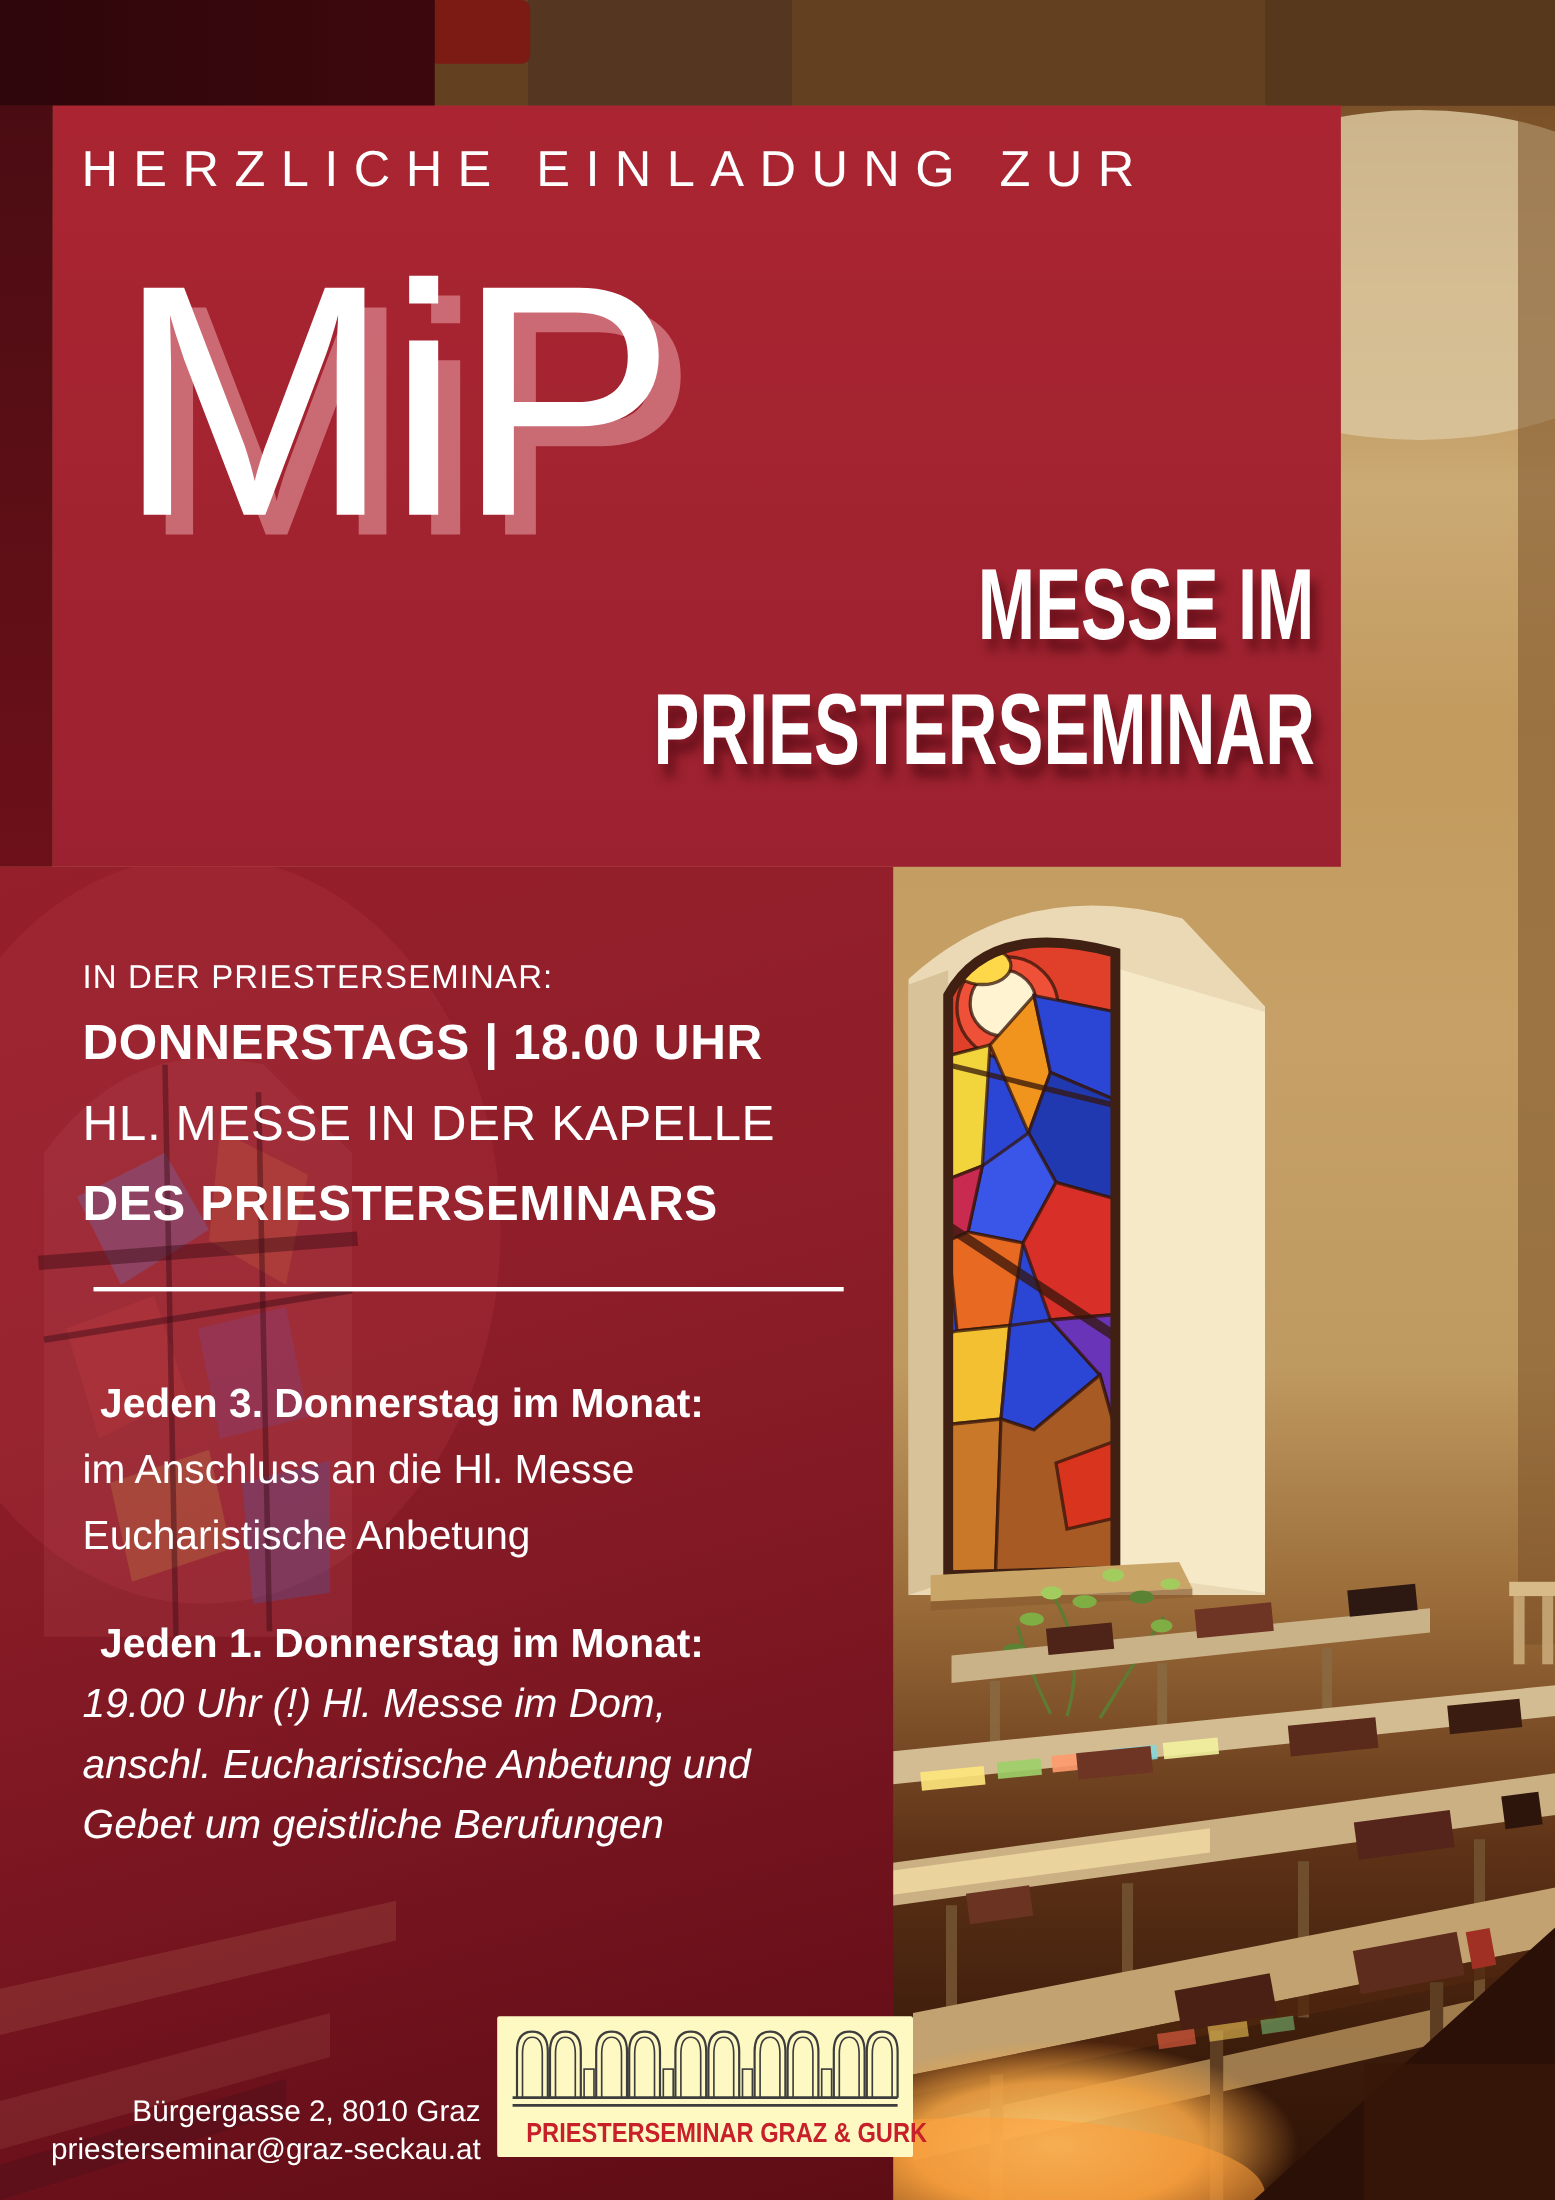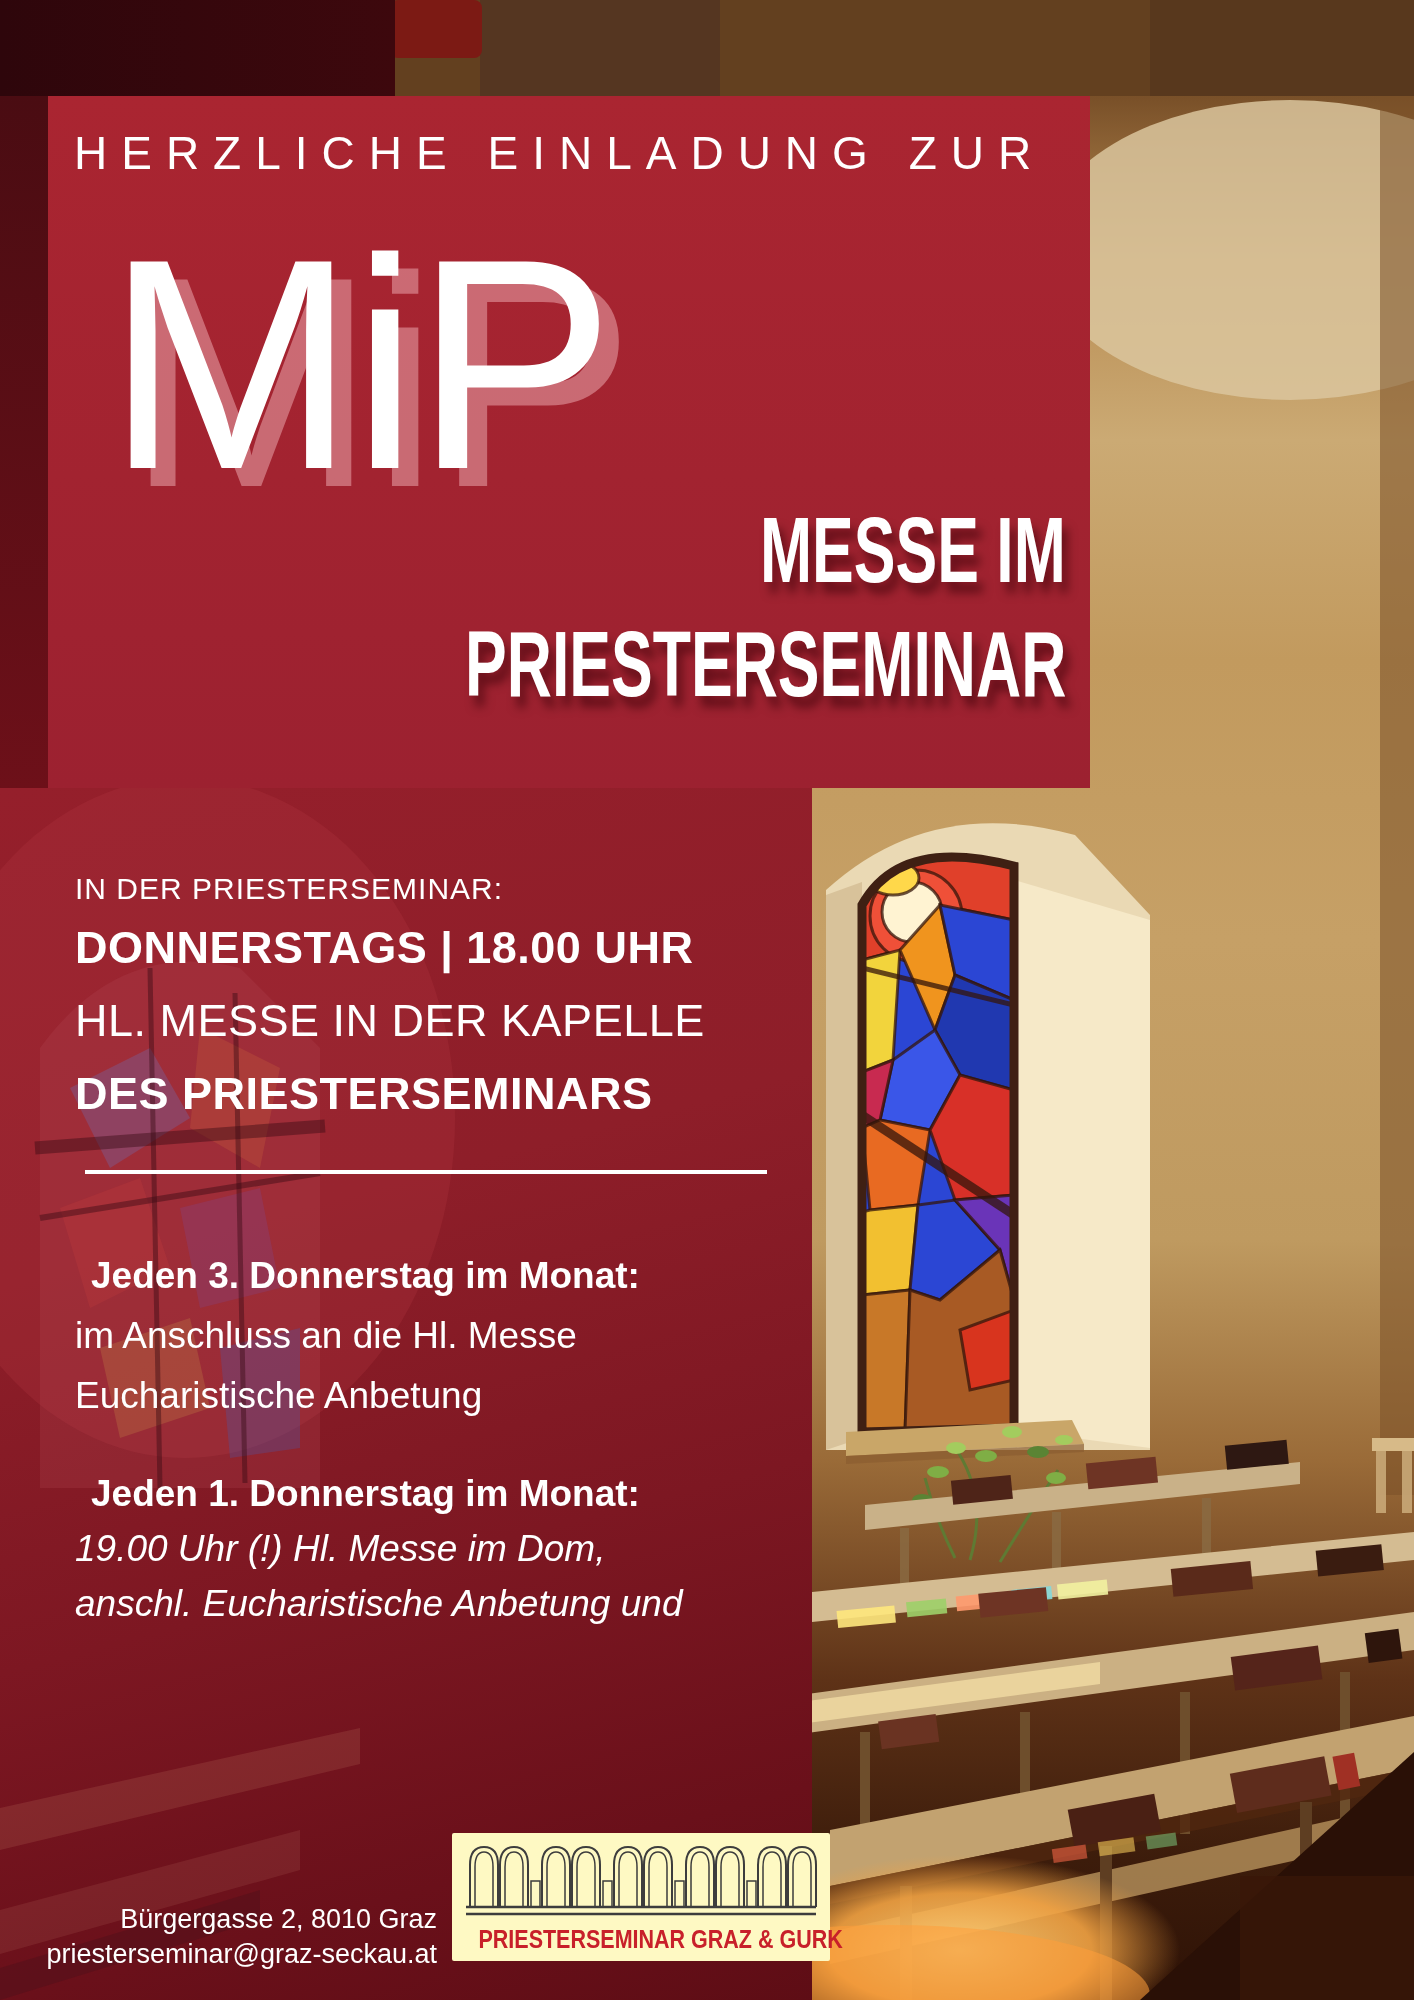--- a/index.html
+++ b/index.html
@@ -21,21 +21,21 @@
     background:linear-gradient(180deg,#4a0c12,#6d1019);
   }
   
   .red-overlay{
     position:absolute;left:0;top:788px;width:812px;height:1212px;z-index:2;
     background:linear-gradient(165deg,#951f2b 0%,#8e1e29 35%,#7d1722 62%,#6a101a 85%,#5e0d15 100%);
   }
   .red-overlay svg{position:absolute;left:0;top:0;width:100%;height:100%;}
   
   .banner{
-    position:absolute;left:48px;top:96px;width:1042px;height:692px;z-index:3;
+    position:absolute;left:48px;top:96px;width:1171px;height:692px;z-index:3;
     background:linear-gradient(180deg,#aa2531 0%,#a22330 55%,#9c2130 100%);
   }
   .eyebrow{
     position:absolute;left:26px;top:30px;
     color:#fff;font-size:46px;font-weight:400;letter-spacing:14px;white-space:nowrap;
   }
   .mip{
     position:absolute;left:58px;top:118px;
     color:#fff;font-size:300px;font-weight:normal;letter-spacing:-4px;line-height:1;
     text-shadow:20px 18px 0 rgba(255,205,210,0.42);white-space:nowrap;
@@ -283,20 +283,21 @@
   <div class="textblock tb-3">
     <div class="head">Jeden 3. Donnerstag im Monat:</div>
     <div>im Anschluss an die Hl. Messe</div>
     <div>Eucharistische Anbetung</div>
   </div>
 
   <div class="textblock tb-1">
     <div class="head">Jeden 1. Donnerstag im Monat:</div>
     <div class="it">19.00 Uhr (!) Hl. Messe im Dom,</div>
     <div class="it">anschl. Eucharistische Anbetung und</div>
+    <div class="it">Gebet um geistliche Berufungen</div>
   </div>
 
   <div class="address">
     <div>Bürgergasse 2, 8010 Graz</div>
     <div>priesterseminar@graz-seckau.at</div>
   </div>
 
   <div class="logo-box">
     <svg width="354" height="80" viewBox="0 0 354 80" stroke="#3d3d3d" fill="none" stroke-width="2">
       <g id="arcGroup">

